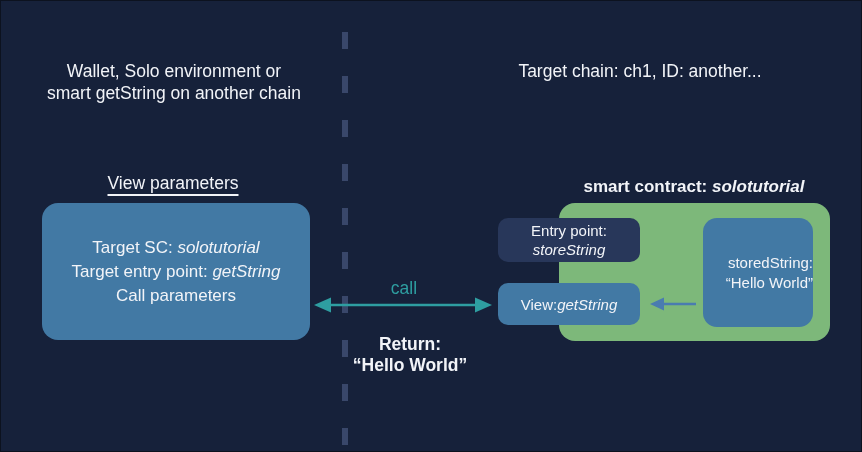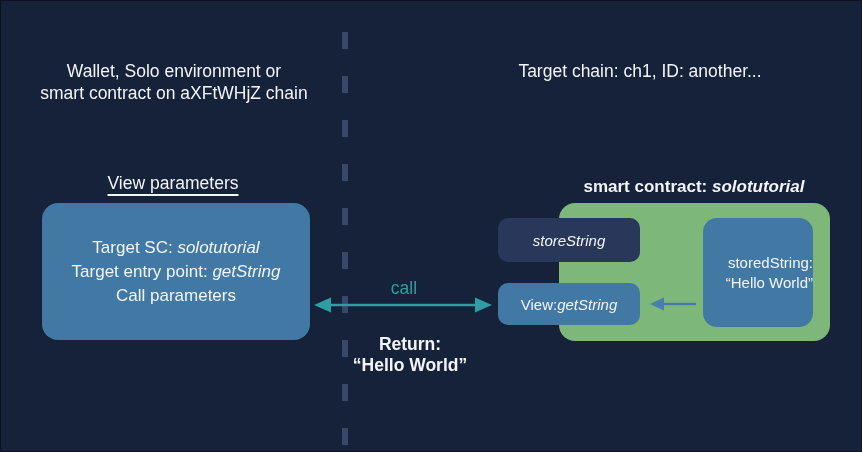--- a/index.html
+++ b/index.html
@@ -101,21 +101,21 @@
   svg { display: block; }
   i { font-style: italic; }
 </style>
 </head>
 <body>
 
 <div class="canvas">
 
   <div class="abs caller-desc">
     <span>Wallet, Solo environment or</span>
-    <span>smart contract on aXFtWHjZ chain</span>
+    <span>smart getString on another chain</span>
   </div>
 
   <div class="abs target-chain">Target chain: ch1, ID: another...</div>
 
   <div class="abs divider"></div>
 
   <div class="abs view-params-heading">View parameters</div>
 
   <div class="abs caller-box">
     <div><span>Target SC: </span><i>solotutorial</i></div>
@@ -135,20 +135,21 @@
   <div class="abs return-label">
     <span>Return:</span>
     <span>“Hello World”</span>
   </div>
 
   <div class="abs contract-title"><span>smart contract: </span><i>solotutorial</i></div>
 
   <div class="abs green-box"></div>
 
   <div class="abs entry-box">
+    <div>Entry point:</div>
     <i>storeString</i>
   </div>
 
   <div class="abs view-box">
     <span>View: </span>
       <i>getString</i>
   </div>
 
   <div class="abs stored-box">
     <div>storedString:</div>

